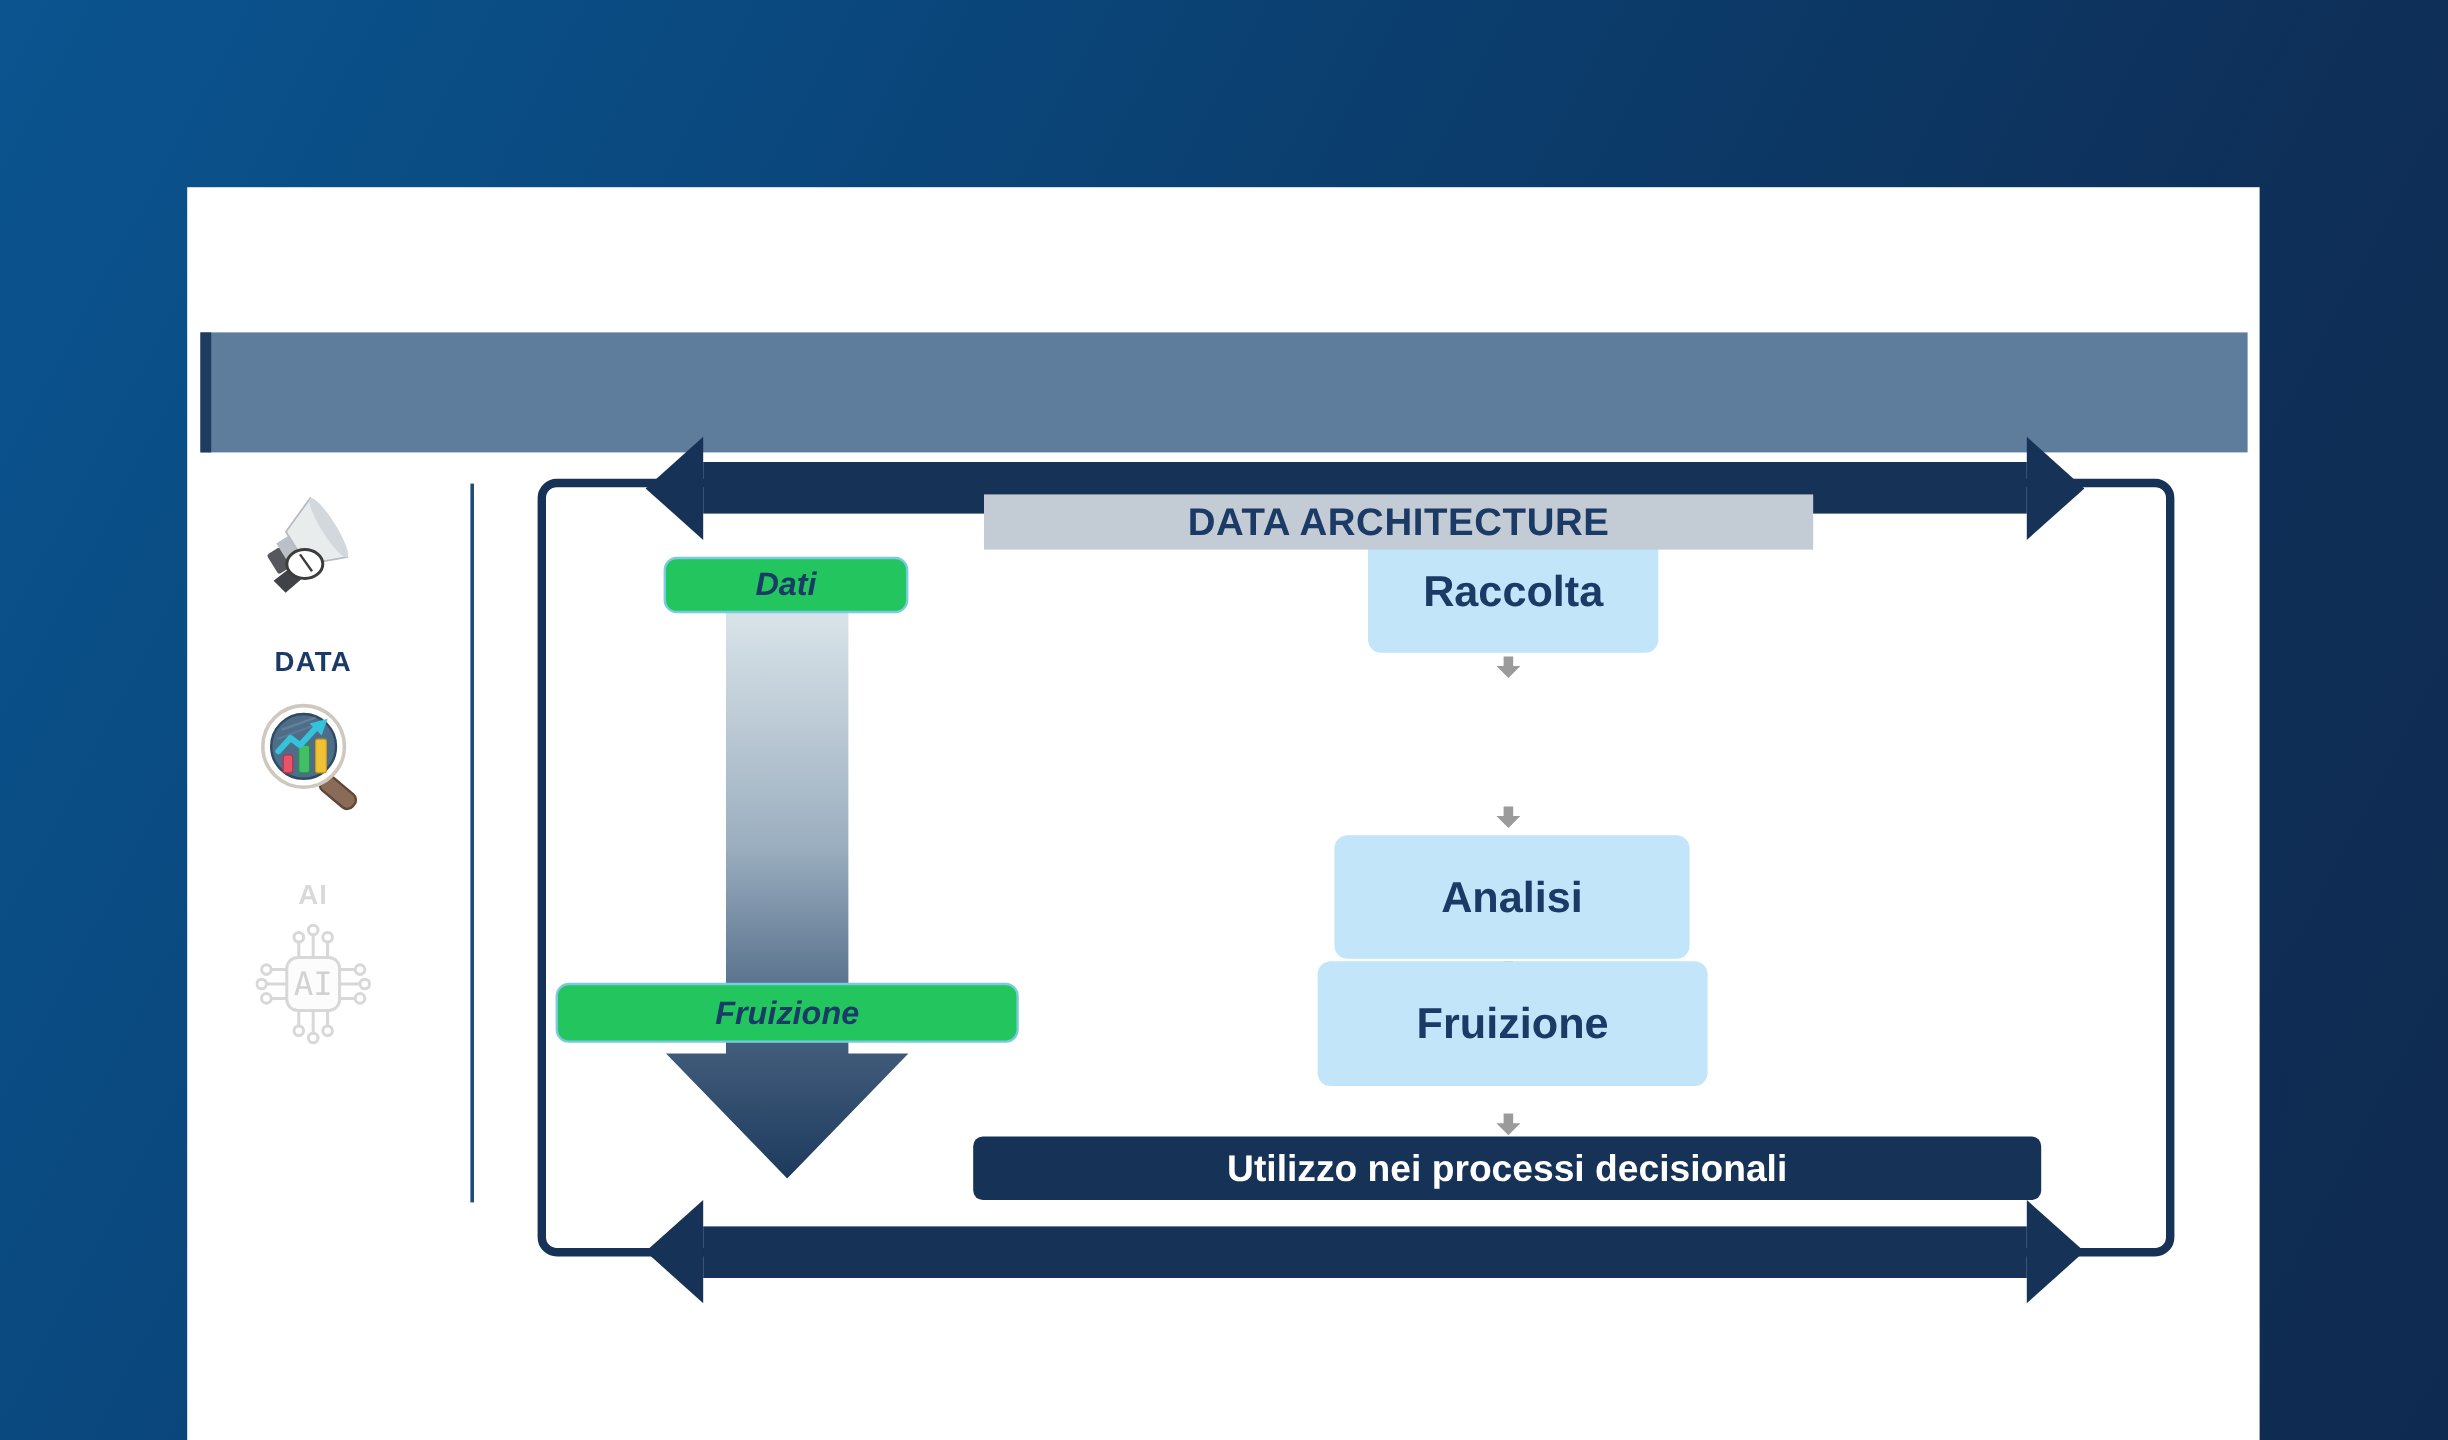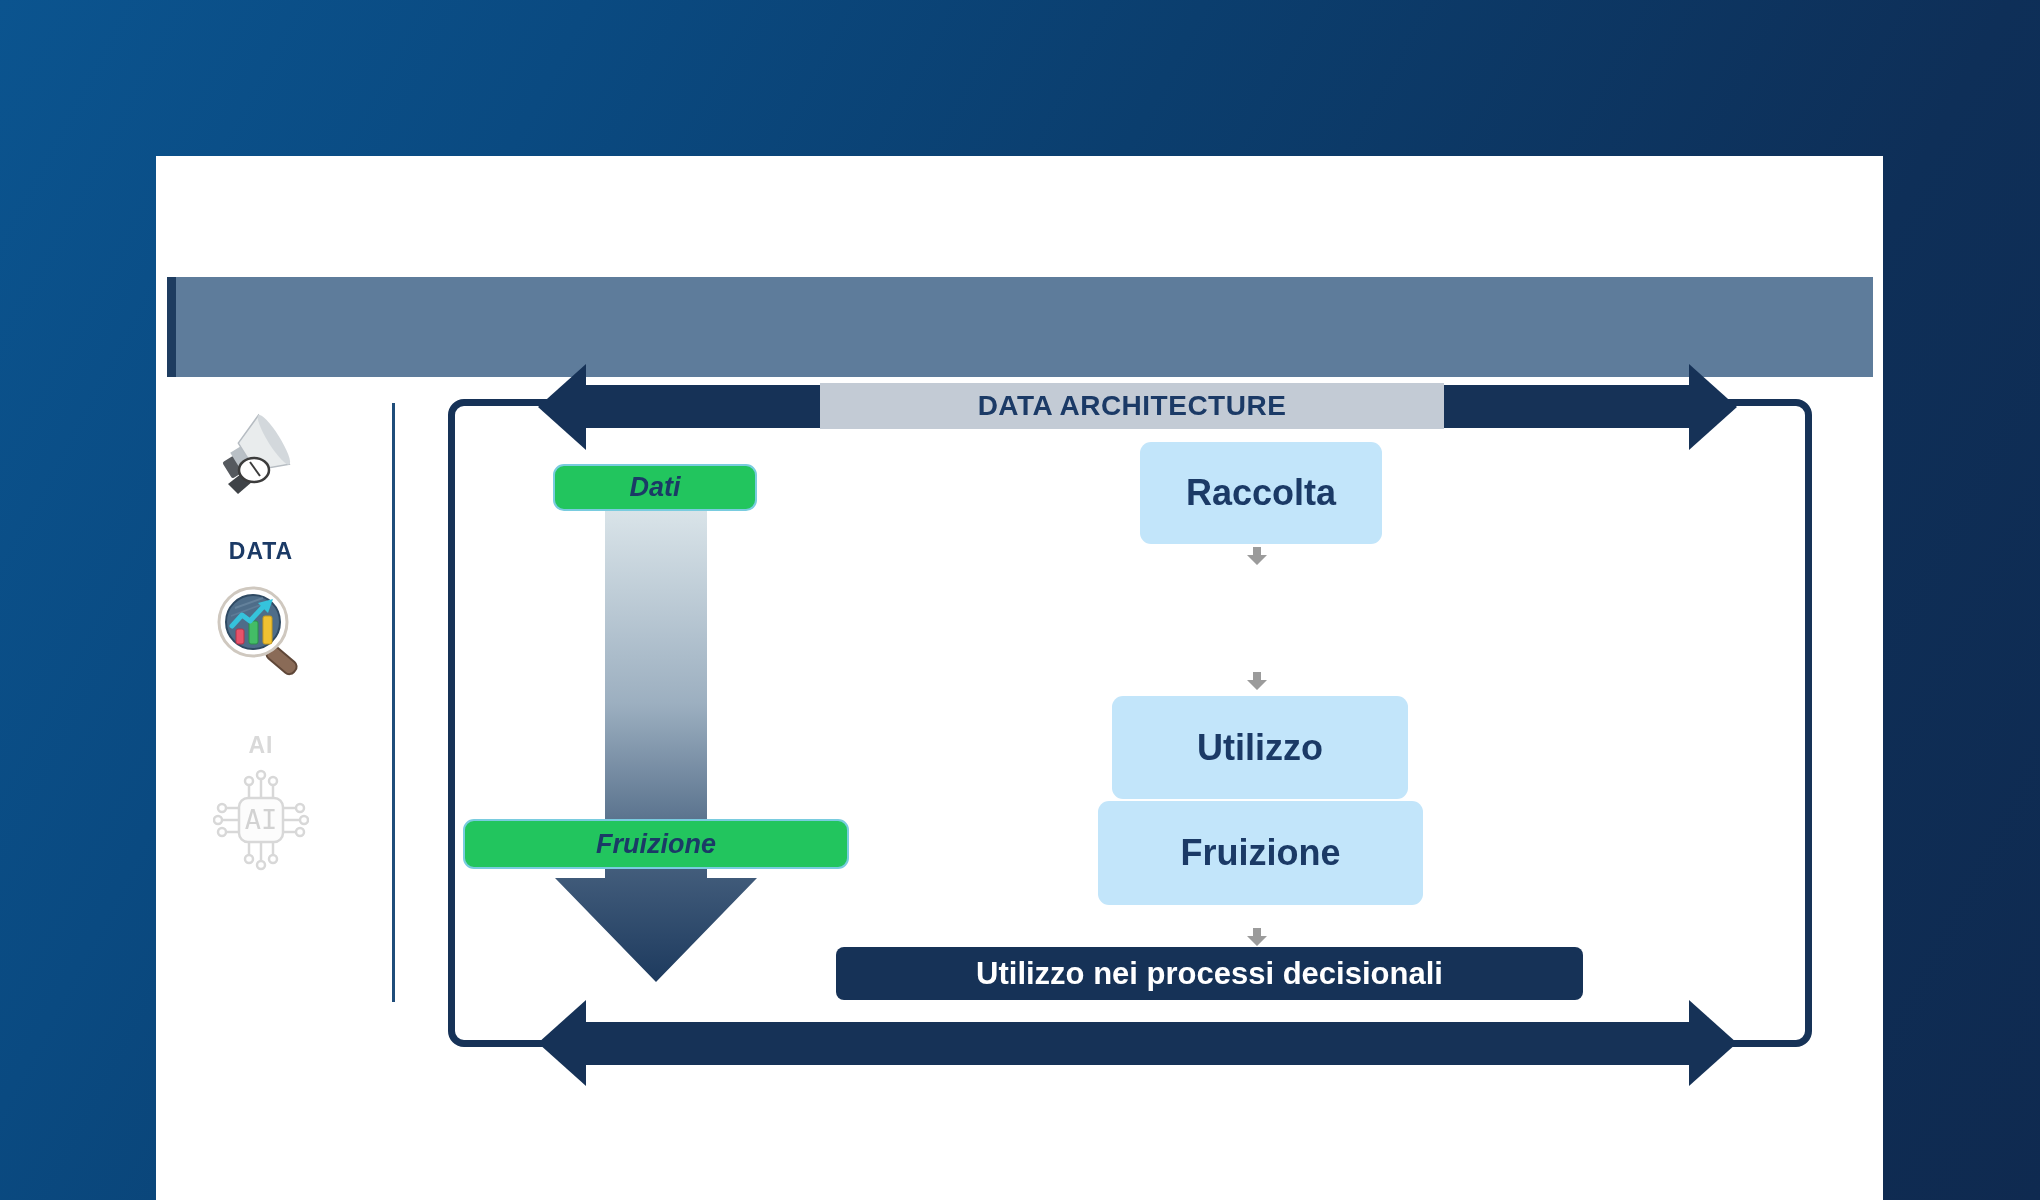--- a/index.html
+++ b/index.html
@@ -63,24 +63,24 @@
   }
   .h-arrow-shaft.top{top:229px;}
   .h-arrow-shaft.bottom{top:866px;}
   .h-head{position:absolute;width:0;height:0;z-index:4;
     border-top:43px solid transparent;border-bottom:43px solid transparent;}
   .h-head.left{left:382px;border-right:48px solid var(--navy);}
   .h-head.right{left:1533px;border-left:48px solid var(--navy);}
   .h-head.top{top:208px;}
   .h-head.bottom{top:844px;}
   .band{
-    position:absolute;left:664px;width:624px;height:46px;
+    position:absolute;left:664px;width:691px;height:46px;
     background:var(--band-gray);z-index:5;
     display:flex;align-items:center;justify-content:center;
-    color:var(--text-navy);font-weight:bold;font-size:28px;letter-spacing:.5px;
+    color:var(--text-navy);font-weight:bold;font-size:32px;letter-spacing:.5px;margin-top:29px;
   }
   .band.top{top:227px;}
   .band.bottom{top:865px;}
   
   .grad-arrow{position:absolute;left:399px;top:320px;z-index:2;}
   .pill{
     position:absolute;background:#22c55e;
     border:2px solid var(--cyan-border);border-radius:11px;
     display:flex;align-items:center;justify-content:center;
     color:var(--text-navy);font-weight:bold;font-style:italic;font-size:27px;
@@ -98,21 +98,21 @@
   .stage.s0{left:984px;top:286px;width:242px;height:102px;}
   .stage.s1{left:969px;top:413px;width:265px;height:100px;}
   .stage.s2{left:956px;top:540px;width:296px;height:103px;}
   .stage.s3{left:942px;top:645px;width:325px;height:104px;}
   .mini-arrow{position:absolute;left:1089px;z-index:3;}
   .mini-arrow.m0{top:390px;}
   .mini-arrow.m1{top:515px;}
   .mini-arrow.m2{top:644px;}
   .mini-arrow.m3{top:771px;}
   .final-bar{
-    position:absolute;left:680px;top:791px;width:747px;height:53px;
+    position:absolute;left:655px;top:791px;width:890px;height:53px;
     background:var(--navy);border-radius:8px;
     display:flex;align-items:center;justify-content:center;
     color:#ffffff;font-weight:bold;font-size:31px;
     z-index:3;
   }
 </style>
 </head>
 <body>
 
 <div class="slide">
@@ -211,21 +211,21 @@
   <div class="pill dati">Dati</div>
   <div class="pill conoscenza">Fruizione</div>
 
   <div class="stage s0">Raccolta</div>
   <svg class="mini-arrow m0" width="24" height="19" viewBox="0 0 24 19">
     <path d="M8,1 h8 v8 h6 L12,19 L2,9 h6 z" fill="#9b9b9b"></path>
   </svg>
   <svg class="mini-arrow m1" width="24" height="19" viewBox="0 0 24 19">
     <path d="M8,1 h8 v8 h6 L12,19 L2,9 h6 z" fill="#9b9b9b"></path>
   </svg>
-  <div class="stage s2">Utilizzo</div>
+  <div class="stage s2">Analisi</div>
   <svg class="mini-arrow m2" width="24" height="19" viewBox="0 0 24 19">
     <path d="M8,1 h8 v8 h6 L12,19 L2,9 h6 z" fill="#9b9b9b"></path>
   </svg>
   <div class="stage s3">Fruizione</div>
   <svg class="mini-arrow m3" width="24" height="19" viewBox="0 0 24 19">
     <path d="M8,1 h8 v8 h6 L12,19 L2,9 h6 z" fill="#9b9b9b"></path>
   </svg>
   <div class="final-bar">Utilizzo nei processi decisionali</div>
 
 </div>

